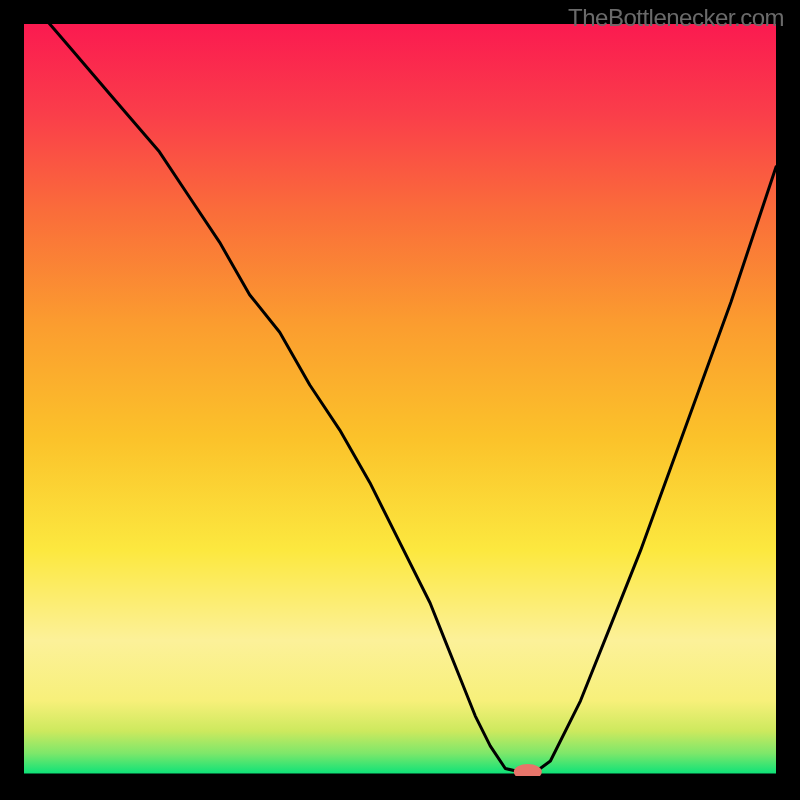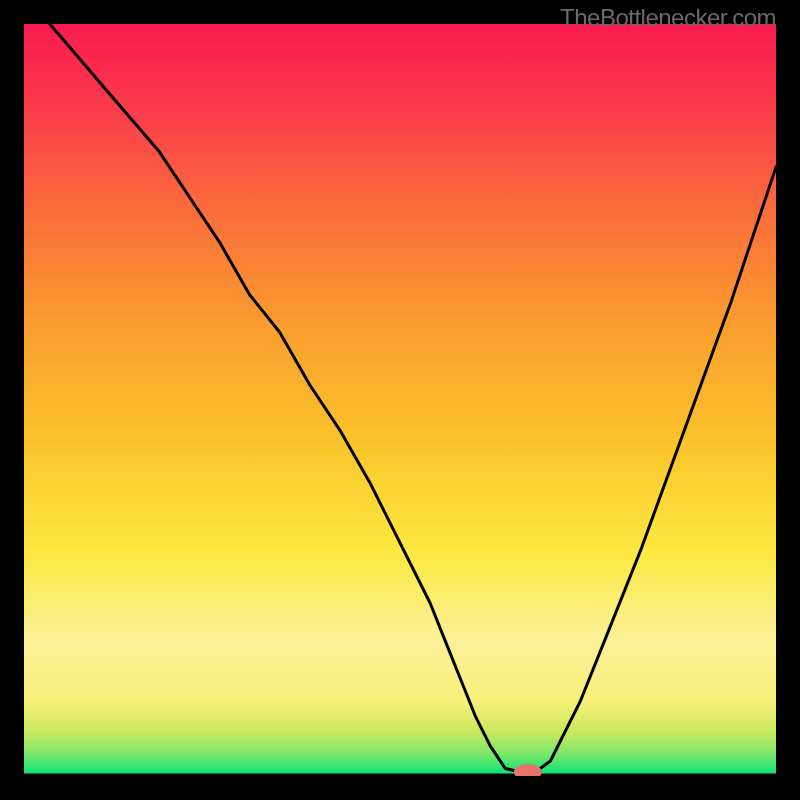--- a/index.html
+++ b/index.html
@@ -20,21 +20,21 @@
   .plot-area {
     position: absolute;
     left: 24px;
     top: 24px;
     width: 752px;
     height: 752px;
   }
   .attribution {
     position: absolute;
     top: 4px;
-    right: 24px;
+    right: 16px;
     font-size: 24px;
     font-weight: 500;
     color: #6a6a6a;
     text-align: right;
     letter-spacing: -0.5px;
     pointer-events: none;
   }
 </style>
 </head>
 <body>

